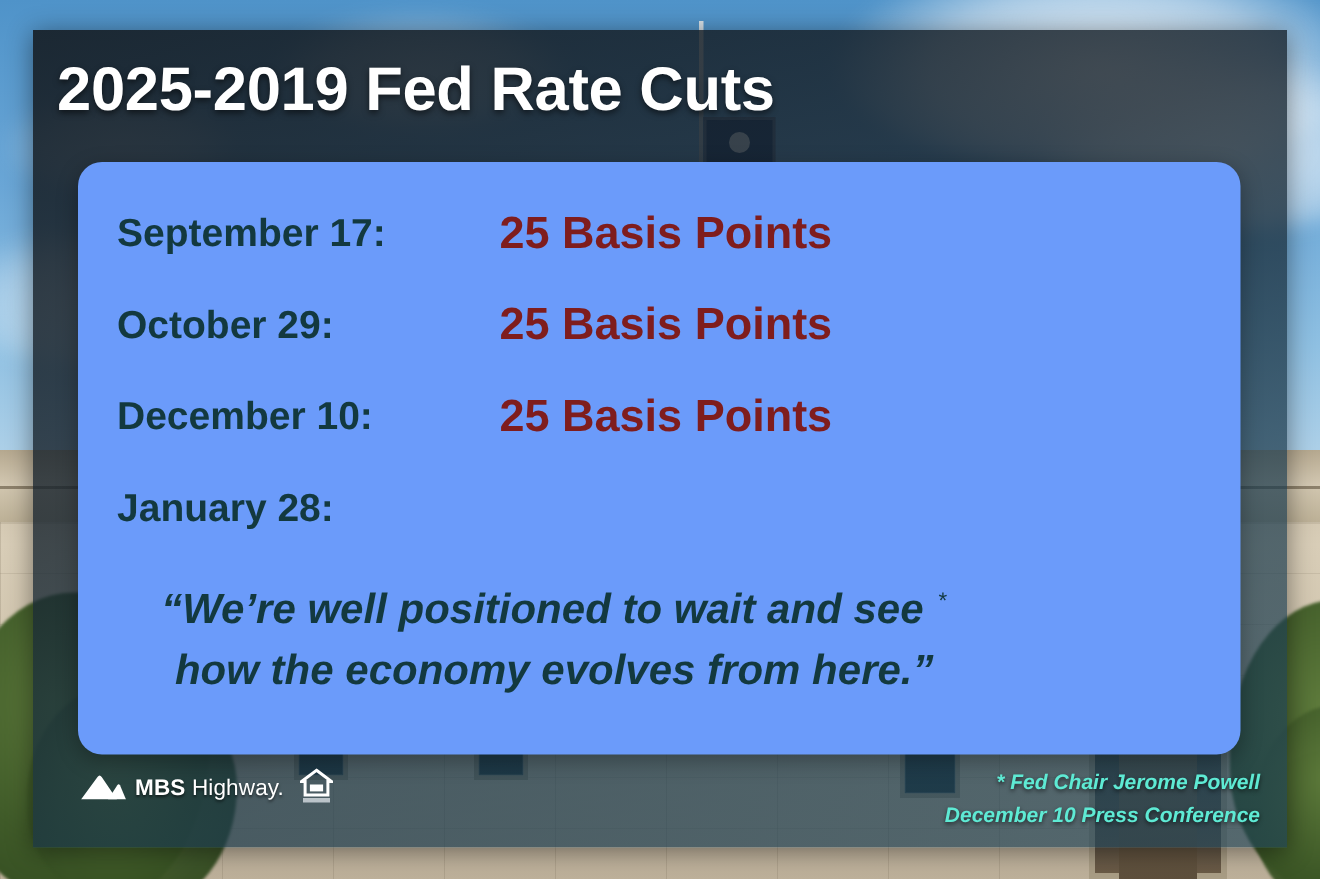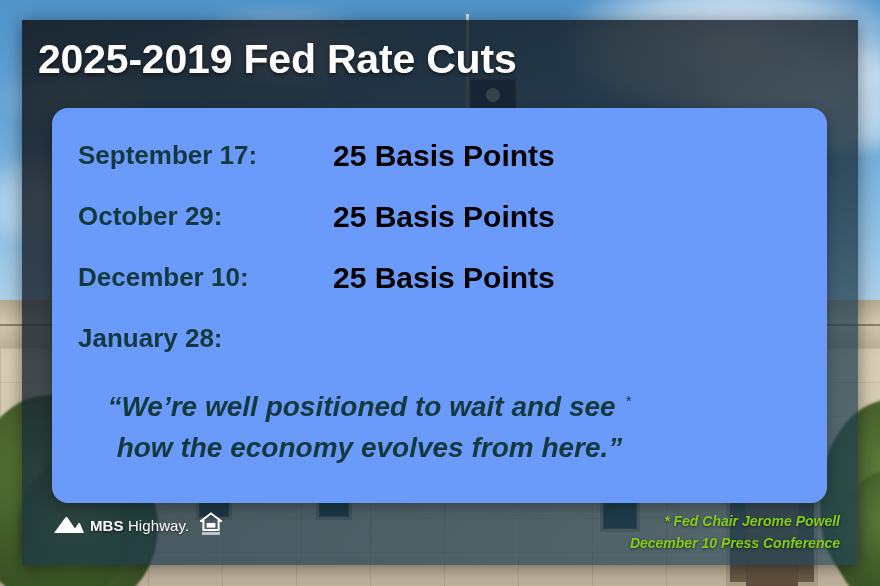--- a/index.html
+++ b/index.html
@@ -146,21 +146,21 @@
   }
   .row-date {
     width:255px;
     flex:0 0 255px;
     font-size:26px; font-weight:bold;
     color:#13393f;
     white-space:nowrap;
   }
   .row-value {
     font-size:30px; font-weight:bold;
-    color:#000000;
+    color:#7f1d1d;
     white-space:nowrap;
   }
 
   
   .quote {
     position:absolute; left:0; top:272px; width:635px;
     text-align:center;
     font-size:28px; font-weight:bold; font-style:italic;
     line-height:41px;
     color:#13393f;
@@ -191,21 +191,21 @@
   }
   .logo-text b { font-weight:bold; }
   .logo-text span { font-weight:normal; }
 
   .eho { display:block; }
 
   .footer-right {
     position:absolute; right:40px; top:510px;
     text-align:right;
     font-size:14px; font-style:italic; font-weight:bold;
-    color:#84cc16;
+    color:#5eead4;
     line-height:22px;
     text-shadow:0 1px 3px rgba(0,0,0,.6);
     white-space:nowrap;
   }
 </style>
 </head>
 <body>
 
 <div id="stage">
 

